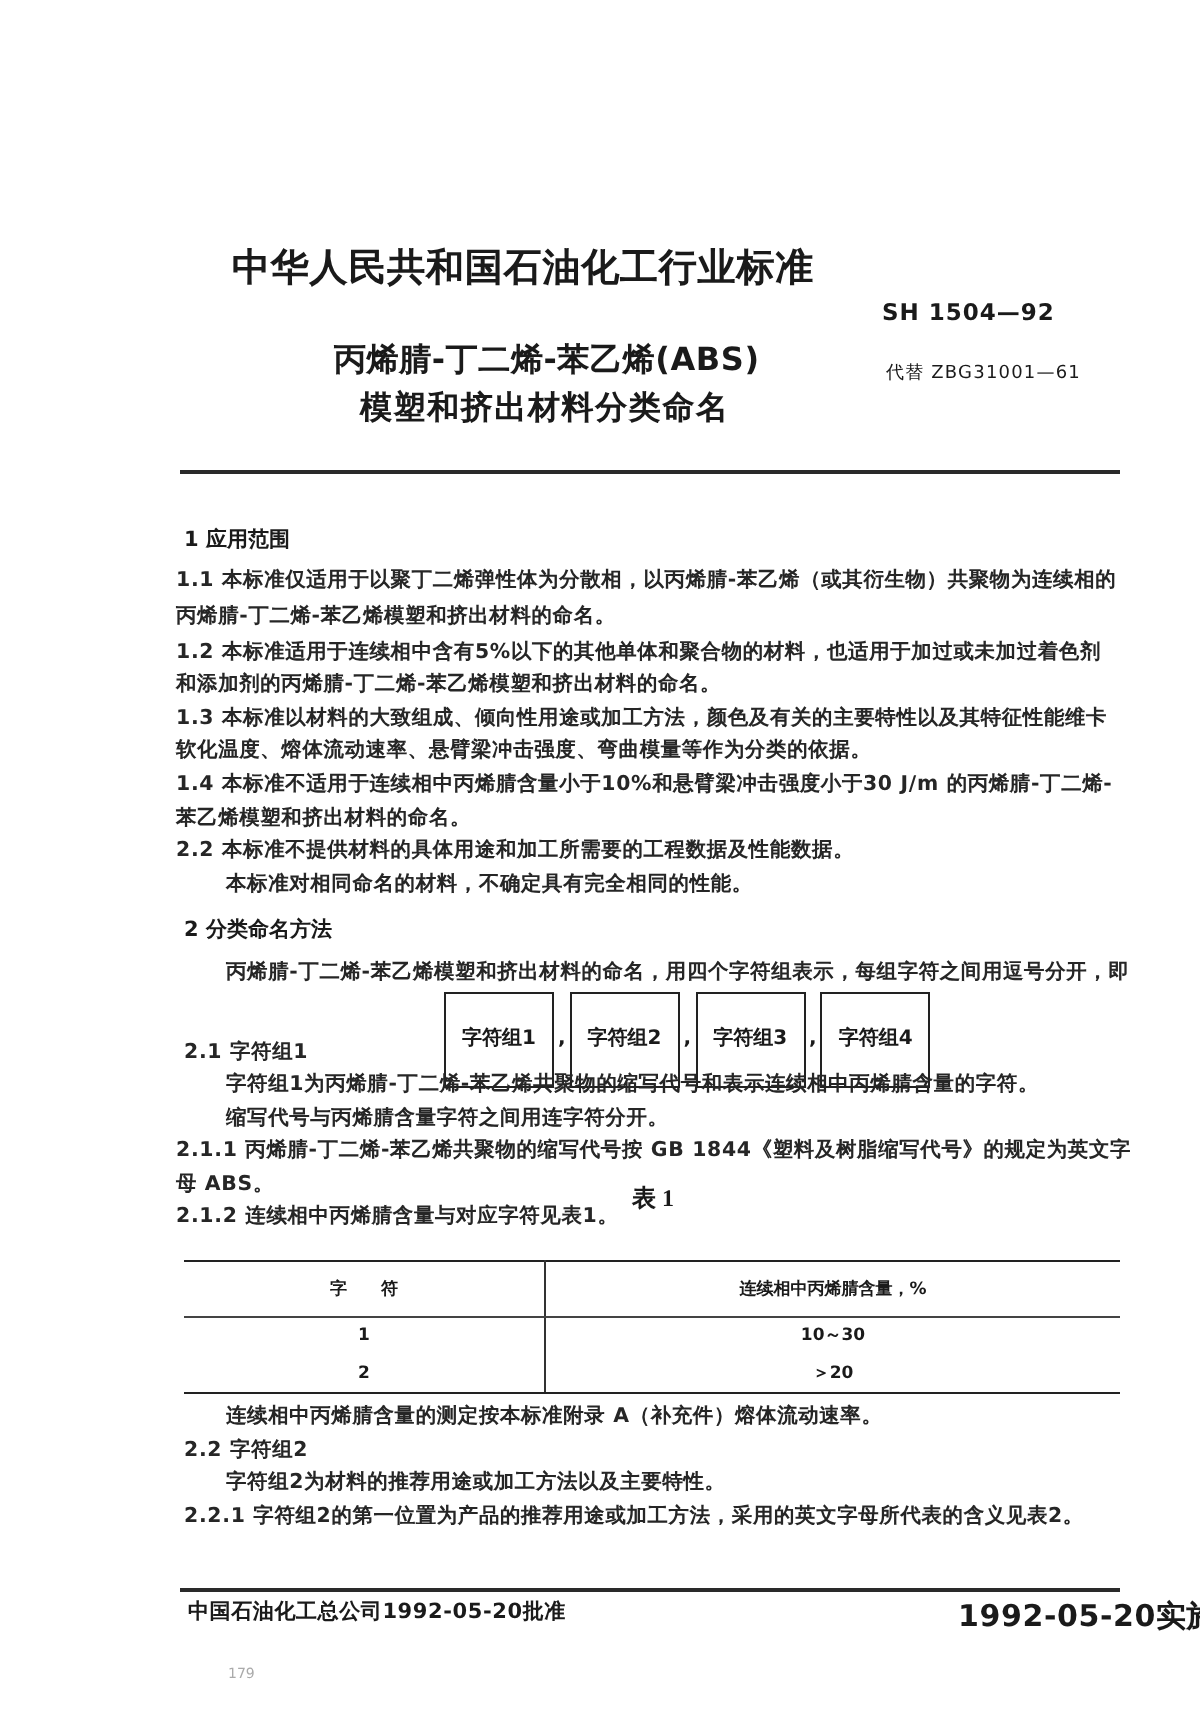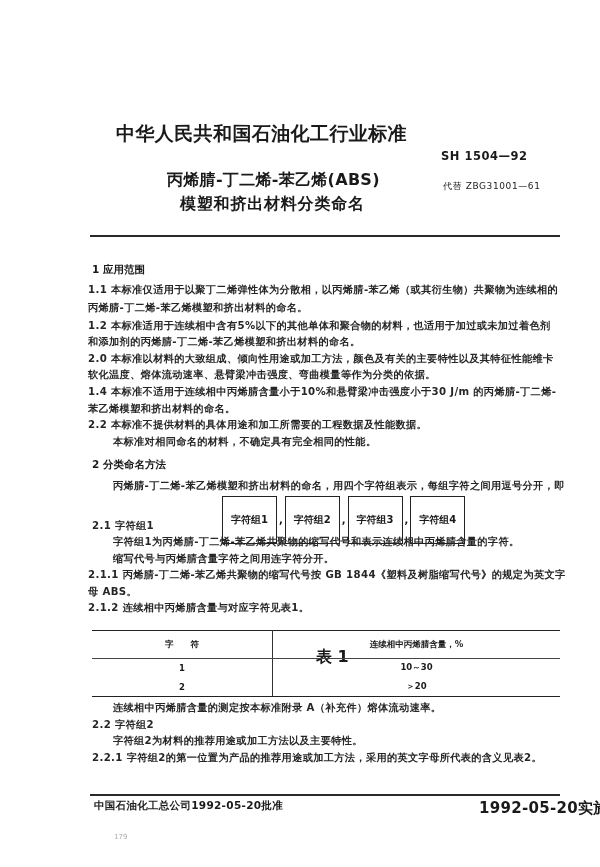--- a/index.html
+++ b/index.html
@@ -50,22 +50,22 @@
     .grp-box {
       display: inline-block;
       border: 1.2px solid #222;
       padding: 16px 8px;
       font-size: 10px; font-weight: bold;
       line-height: 14px;
     }
     .grp-sep { font-size: 10px; font-weight: bold; padding: 0 2px; }
     .groups { left: 222px; top: 496px; }
     .tbl-caption {
-      left: 316px; top: 647px;
-      font-size: 16px; font-weight: bold;
+      left: 316px; top: 591px;
+      font-size: 12px; font-weight: bold; font-family: Liberation Serif, serif;
     }
     .tbl {
       left: 92px; top: 630px; width: 468px;
       border-collapse: collapse;
       font-size: 8.5px; font-weight: bold;
     }
     .tbl table {
       width: 100%;
       border-collapse: collapse;
     }
@@ -108,21 +108,21 @@
 <div class="abs rule-top"></div>
 
 <div class="abs sec-head" style="left:92px; top:263px;">1  应用范围</div>
 
 <div class="abs body-text" style="left:88px; top:283px;">1.1  本标准仅适用于以聚丁二烯弹性体为分散相，以丙烯腈-苯乙烯（或其衍生物）共聚物为连续相的</div>
 <div class="abs body-text" style="left:88px; top:301px;">丙烯腈-丁二烯-苯乙烯模塑和挤出材料的命名。</div>
 
 <div class="abs body-text" style="left:88px; top:319px;">1.2  本标准适用于连续相中含有5%以下的其他单体和聚合物的材料，也适用于加过或未加过着色剂</div>
 <div class="abs body-text" style="left:88px; top:335px;">和添加剂的丙烯腈-丁二烯-苯乙烯模塑和挤出材料的命名。</div>
 
-<div class="abs body-text" style="left:88px; top:352px;">2.0  本标准以材料的大致组成、倾向性用途或加工方法，颜色及有关的主要特性以及其特征性能维卡</div>
+<div class="abs body-text" style="left:88px; top:352px;">1.3  本标准以材料的大致组成、倾向性用途或加工方法，颜色及有关的主要特性以及其特征性能维卡</div>
 <div class="abs body-text" style="left:88px; top:368px;">软化温度、熔体流动速率、悬臂梁冲击强度、弯曲模量等作为分类的依据。</div>
 
 <div class="abs body-text" style="left:88px; top:385px;">1.4  本标准不适用于连续相中丙烯腈含量小于10%和悬臂梁冲击强度小于30 J/m 的丙烯腈-丁二烯-</div>
 <div class="abs body-text" style="left:88px; top:402px;">苯乙烯模塑和挤出材料的命名。</div>
 
 <div class="abs body-text" style="left:88px; top:418px;">2.2  本标准不提供材料的具体用途和加工所需要的工程数据及性能数据。</div>
 <div class="abs body-text" style="left:113px; top:435px;">本标准对相同命名的材料，不确定具有完全相同的性能。</div>
 
 <div class="abs sec-head" style="left:92px; top:458px;">2  分类命名方法</div>
 <div class="abs body-text" style="left:113px; top:479px;">丙烯腈-丁二烯-苯乙烯模塑和挤出材料的命名，用四个字符组表示，每组字符之间用逗号分开，即</div>

